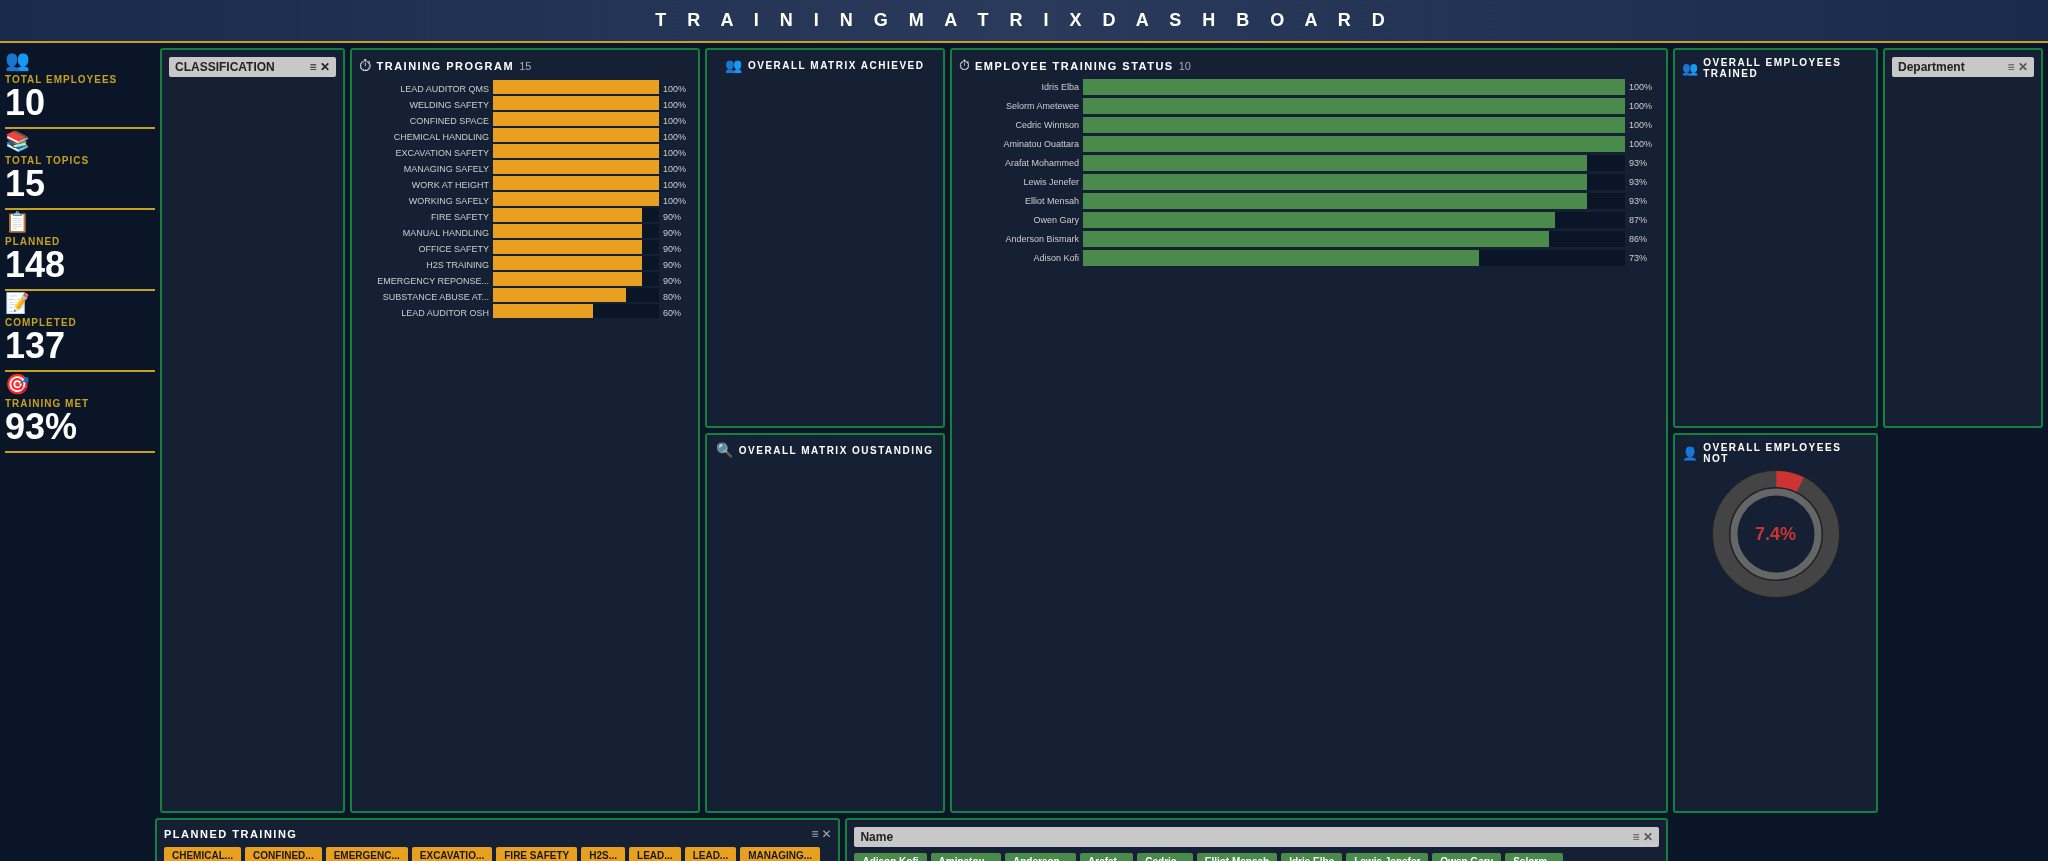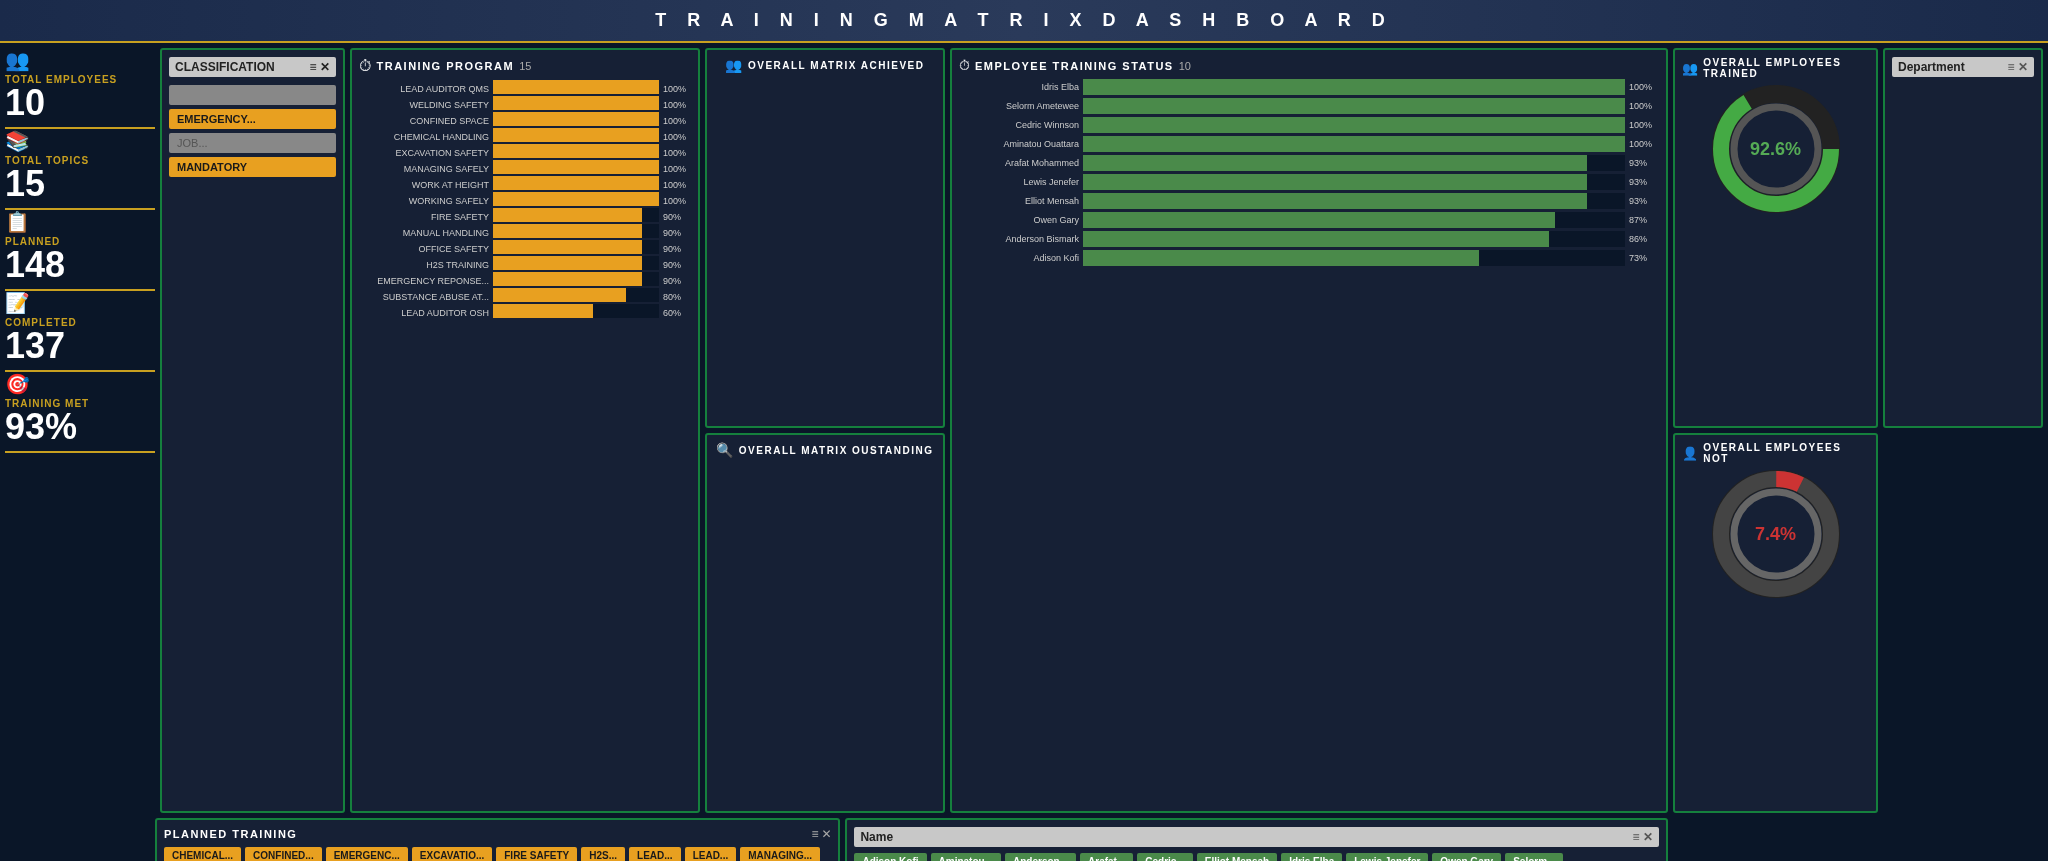--- a/index.html
+++ b/index.html
@@ -330,26 +330,20 @@
         <div class="stat-value">93%</div>
       </div>
     </div>
 
     <div class="col2">
       <div class="card" style="height:100%;">
         <div class="panel-header">
           <span>CLASSIFICATION</span>
           <span>≡ ✕</span>
         </div>
-        <div class="classification-items">
-          <div class="classification-item" style="background:#888; height:20px;"></div>
-          <div class="classification-item active">EMERGENCY...</div>
-          <div class="classification-item" style="background:#888; color:#555;">JOB...</div>
-          <div class="classification-item active">MANDATORY</div>
-        </div>
       </div>
     </div>
 
     <div class="col3">
       <div class="card" style="height:100%; overflow:hidden;">
         <div class="card-title-row">
           <span style="font-size:16px;">⏱</span>
           <span class="title-text">TRAINING PROGRAM</span>
           <span class="title-num">15</span>
         </div>
@@ -568,28 +562,20 @@
       <div style="display:flex; flex-direction:column; gap:5px; height:100%;">
 
         <div style="display:flex; gap:5px; flex:1;">
 
           <div class="card" style="flex:1; display:flex; flex-direction:column; align-items:center;">
             <div class="card-title-row" style="justify-content:center;">
               <span style="font-size:13px;">👥</span>
               <span class="title-text" style="font-size:10px;">OVERALL EMPLOYEES TRAINED</span>
             </div>
 
-            <div class="donut-wrapper" style="width:130px;height:130px;">
-              <svg width="130" height="130" viewBox="0 0 130 130">
-                <circle cx="65" cy="65" r="55" fill="none" stroke="#222" stroke-width="18"></circle>
-                <circle cx="65" cy="65" r="55" fill="none" stroke="#4a4" stroke-width="16" stroke-dasharray="316 346" stroke-dashoffset="87"></circle>
-                <circle cx="65" cy="65" r="42" fill="none" stroke="#555" stroke-width="7"></circle>
-              </svg>
-              <div class="donut-center green" style="font-size:18px;">92.6%</div>
-            </div>
           </div>
 
           <div class="card" style="width:160px; flex-shrink:0;">
             <div class="dept-header">
               <span>Department</span>
               <span style="font-size:12px; color:#555;">≡ ✕</span>
             </div>
           </div>
         </div>
 

